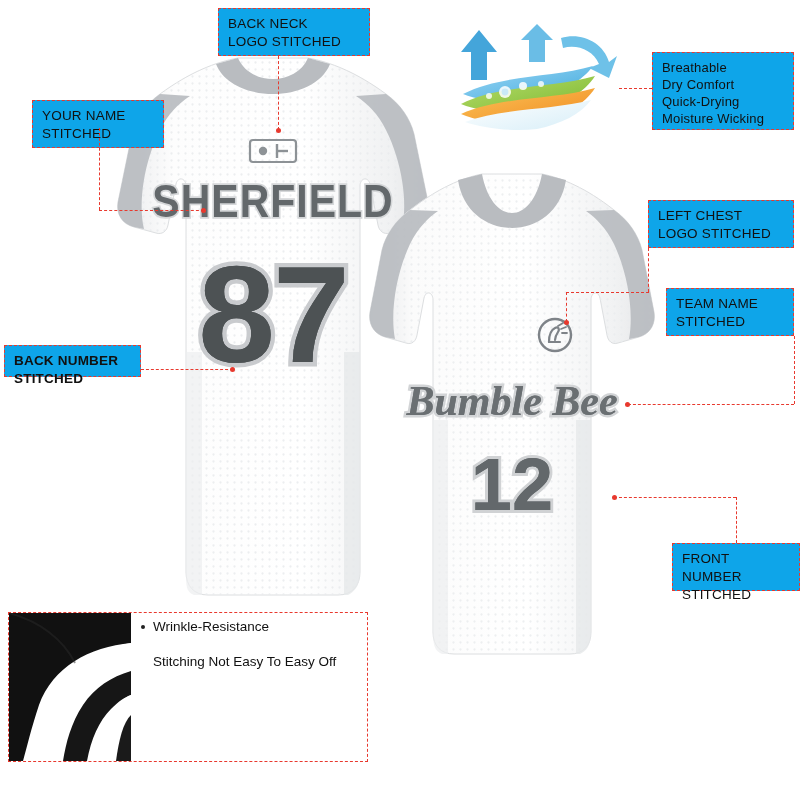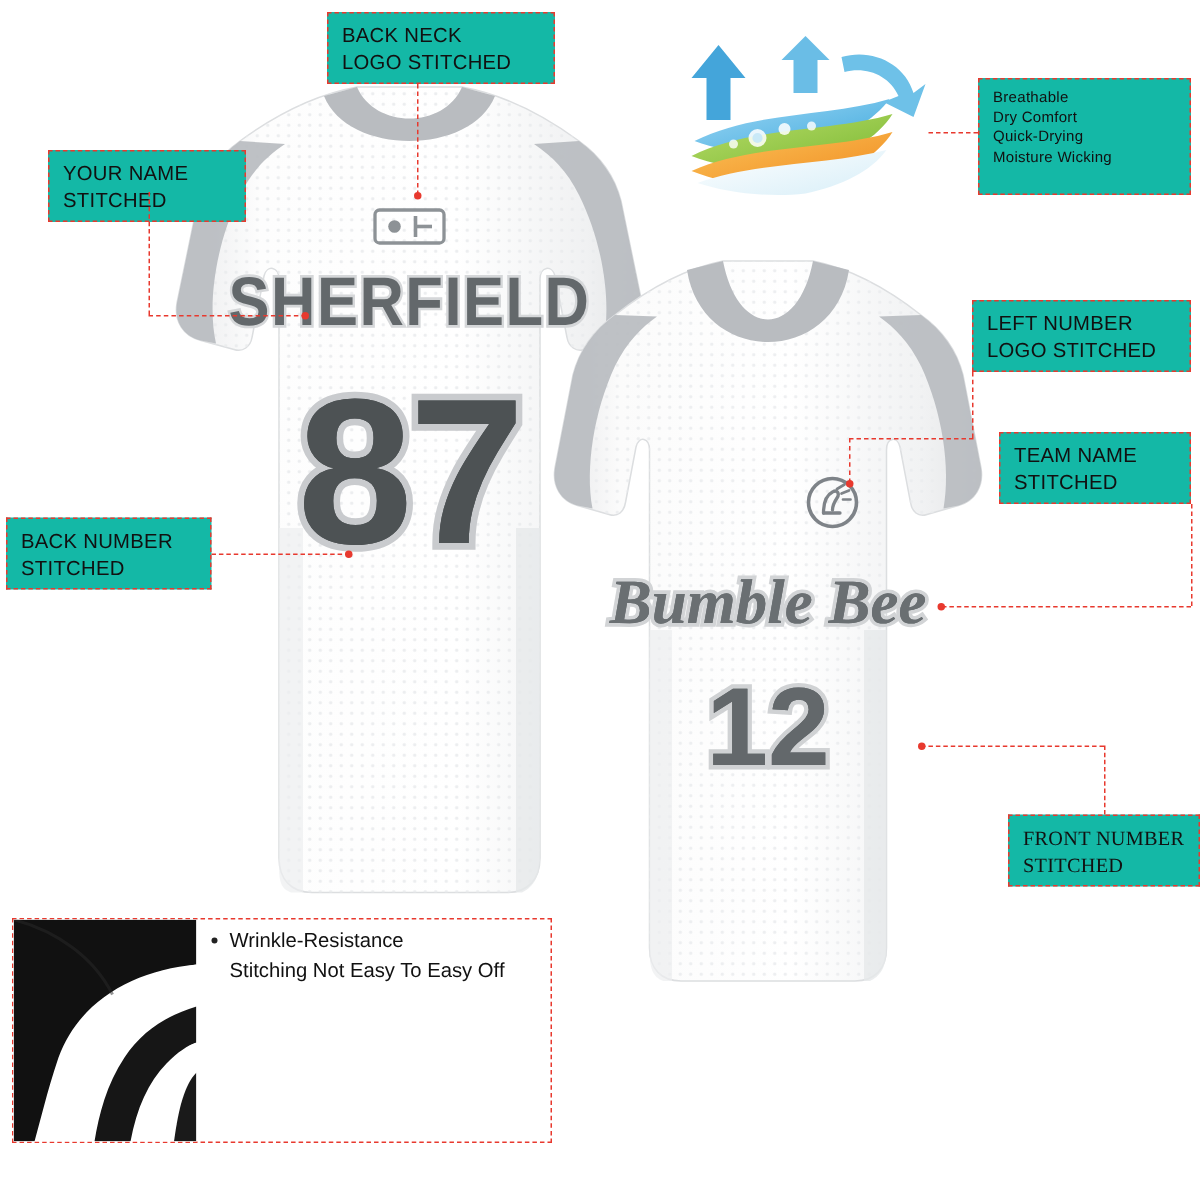--- a/index.html
+++ b/index.html
@@ -9,21 +9,21 @@
     font-family:"Liberation Sans", sans-serif;
     position:relative;
     overflow:hidden;
   }
   .stage{position:absolute;inset:0;}
 
   
   .callout{
     position:absolute;
     border:1px dashed #e8392e;
-    background:#14b8a6;
+    background:#0ea5e9;
     color:#111;
     font-size:13.5px;
     line-height:1.32;
     padding:6px 9px;
     box-sizing:border-box;
     white-space:pre-line;
     letter-spacing:.2px;
   }
   
   .lead{
@@ -67,21 +67,21 @@
     display:flex;flex-direction:column;justify-content:space-between;
   }
   .feature-list li{
     list-style:none;
     font-size:13.5px;
     color:#111;
     position:relative;
     padding-left:12px;
     line-height:1.2;
   }
-  .feature-list ul{margin:0;padding:0;display:flex;flex-direction:column;gap:4px;}
+  .feature-list ul{margin:0;padding:0;display:flex;flex-direction:column;gap:19px;}
   .feature-list li:before{
     content:"";position:absolute;left:0;top:6px;width:4px;height:4px;border-radius:50%;background:#222;
   }
   .feature-list li.nobullet{padding-left:12px;}
   .feature-list li.nobullet:before{display:none;}
 
   
   .fabric{
     position:absolute;left:443px;top:22px;width:176px;height:110px;
   }
@@ -245,45 +245,45 @@
 LOGO STITCHED</div>
   <div class="lead-v" style="left:278px;top:56px;height:74px;"></div>
   <div class="dot" style="left:276px;top:128px;"></div>
 
   <div class="callout" style="left:32px;top:80px;width:132px;height:48px;margin-top:20px;">YOUR NAME
 STITCHED</div>
   <div class="lead-v" style="left:99px;top:128px;height:82px;"></div>
   <div class="lead" style="left:99px;top:210px;width:105px;"></div>
   <div class="dot" style="left:201px;top:208px;"></div>
 
-  <div class="callout" style="left:4px;top:345px;width:137px;height:48px;">BACK NUMBER
+  <div class="callout" style="left:4px;top:345px;width:137px;height:32px;font-weight:bold;">BACK NUMBER
 STITCHED</div>
   <div class="lead" style="left:141px;top:369px;width:92px;"></div>
   <div class="dot" style="left:230px;top:367px;"></div>
 
-  <div class="callout" style="left:652px;top:52px;width:142px;height:78px;font-size:10px;">Breathable
+  <div class="callout" style="left:652px;top:52px;width:142px;height:78px;font-size:13px;">Breathable
 Dry Comfort
 Quick-Drying
 Moisture Wicking</div>
   <div class="lead" style="left:619px;top:88px;width:33px;"></div>
 
-  <div class="callout" style="left:648px;top:200px;width:146px;height:48px;">LEFT NUMBER
+  <div class="callout" style="left:648px;top:200px;width:146px;height:48px;">LEFT CHEST
 LOGO STITCHED</div>
   <div class="lead-v" style="left:648px;top:248px;height:44px;"></div>
   <div class="lead" style="left:566px;top:292px;width:83px;"></div>
   <div class="lead-v" style="left:566px;top:292px;height:30px;"></div>
   <div class="dot" style="left:564px;top:320px;"></div>
 
   <div class="callout" style="left:666px;top:288px;width:128px;height:48px;">TEAM NAME
 STITCHED</div>
   <div class="lead" style="left:628px;top:404px;width:166px;"></div>
   <div class="lead-v" style="left:794px;top:336px;height:68px;"></div>
   <div class="dot" style="left:625px;top:402px;"></div>
 
-  <div class="callout" style="left:672px;top:543px;width:128px;height:48px;font-family:Liberation Serif, serif;">FRONT NUMBER
+  <div class="callout" style="left:672px;top:543px;width:128px;height:48px;">FRONT NUMBER
 STITCHED</div>
   <div class="lead-v" style="left:736px;top:497px;height:46px;"></div>
   <div class="lead" style="left:614px;top:497px;width:122px;"></div>
   <div class="dot" style="left:612px;top:495px;"></div>
 
   <div class="feature-box">
     <div class="feature-img">
       <svg width="122" height="148" viewBox="0 0 122 148" preserveAspectRatio="none" xmlns="http://www.w3.org/2000/svg">
         <defs>
           <linearGradient id="swirl" x1="0" y1="0" x2="1" y2="1">

